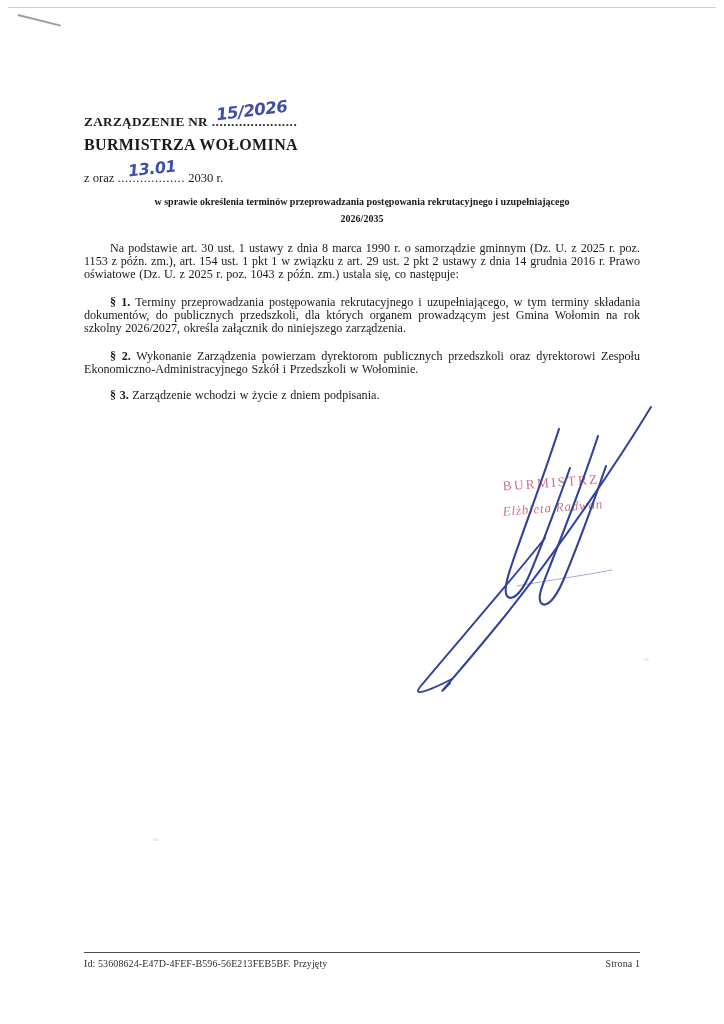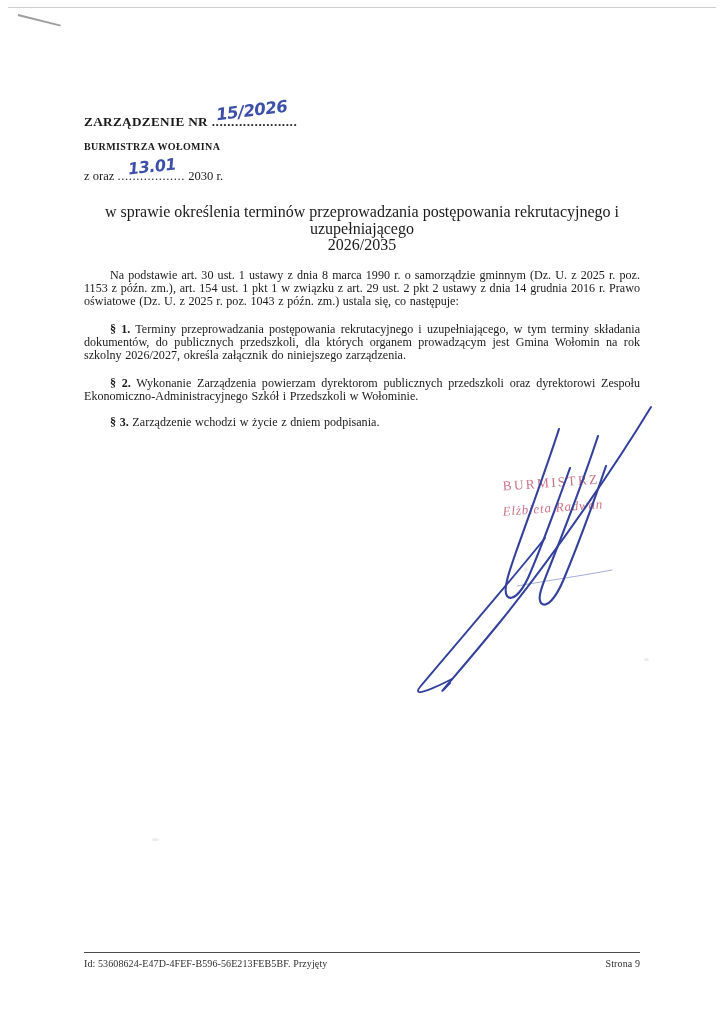--- a/index.html
+++ b/index.html
@@ -57,23 +57,23 @@
   .title-line1 {
     font-weight: bold;
     font-size: 13.2px;
     letter-spacing: .35px;
     white-space: nowrap;
     display: inline-block;
     position: relative;
   }
   .title-line2 {
     font-weight: bold;
-    font-size: 10px;
+    font-size: 16px;
     letter-spacing: .35px;
-    margin-top: 11px;
+    margin-top: 6px;
   }
   .leader {
     display: inline-block;
     position: relative;
     vertical-align: baseline;
   }
   .leader .dots {
     letter-spacing: .6px;
     color: #2b2b2b;
   }
@@ -100,24 +100,24 @@
   .hand-date {
     left: 10px;
     top: -12px;
     font-size: 16px;
     transform: rotate(-6deg);
     letter-spacing: -0.5px;
   }
 
   
   .subject {
-    margin-top: 20px;
+    margin-top: 8px;
     text-align: center;
-    font-weight: normal;
-    font-size: 16px;
+    font-weight: bold;
+    font-size: 10px;
     line-height: 16.5px;
   }
 
   
   .body-p {
     margin-top: 15px;
     font-size: 12.1px;
     line-height: 13px;
     text-align: justify;
     text-indent: 26px;
@@ -258,17 +258,17 @@
 
         <path d="M517 186 C 545 181, 580 176, 612 170" stroke-width="0.8" opacity="0.55"></path>
       </g>
     </svg>
   </div>
 
   <div class="footer">
     <div class="footer-rule"></div>
     <div class="footer-row">
       <span>Id: 53608624-E47D-4FEF-B596-56E213FEB5BF. Przyjęty</span>
-      <span>Strona 9</span>
+      <span>Strona 1</span>
     </div>
   </div>
 
 </div>
 
 </body></html>

